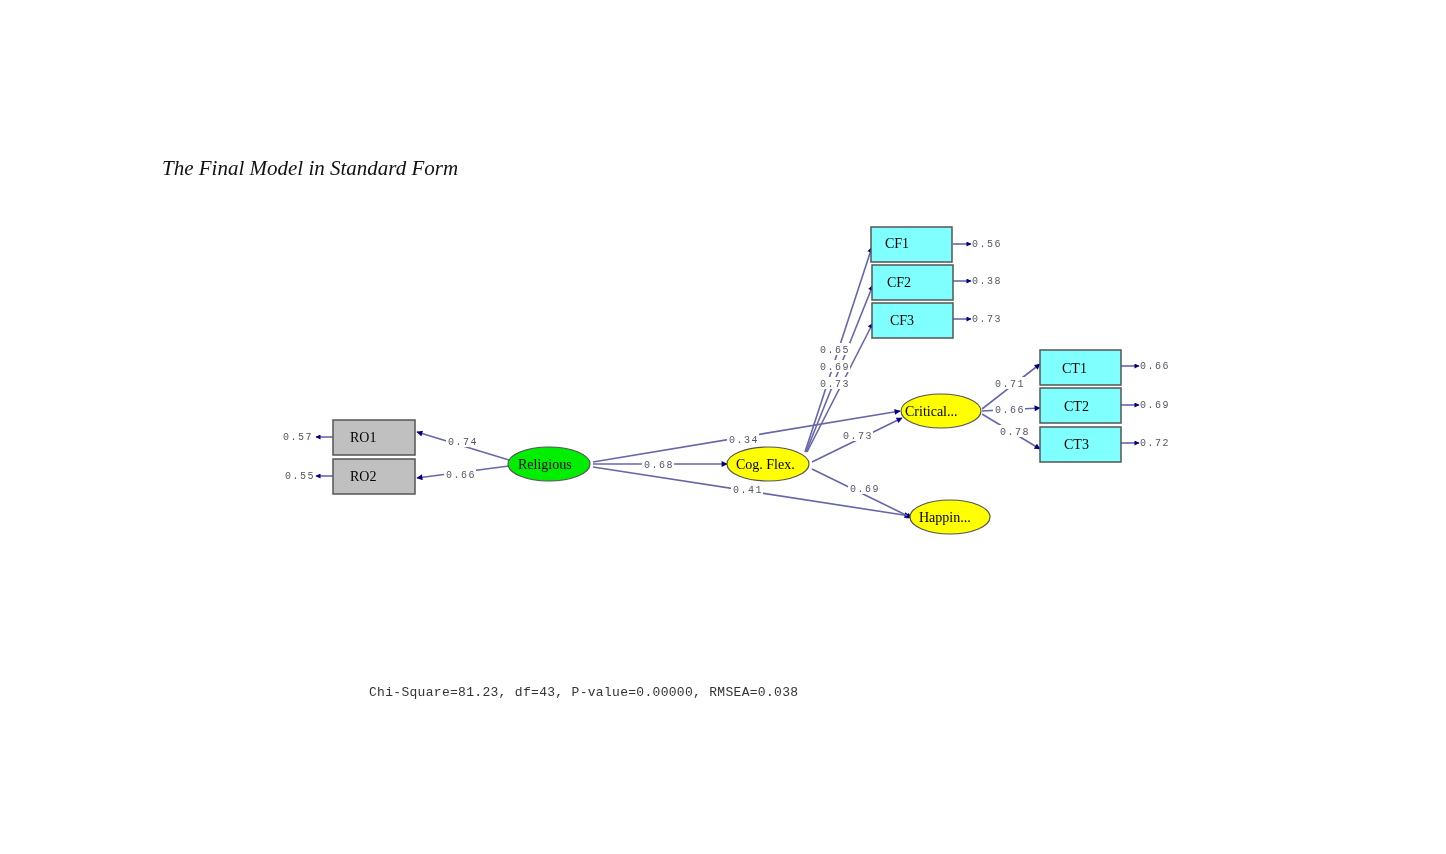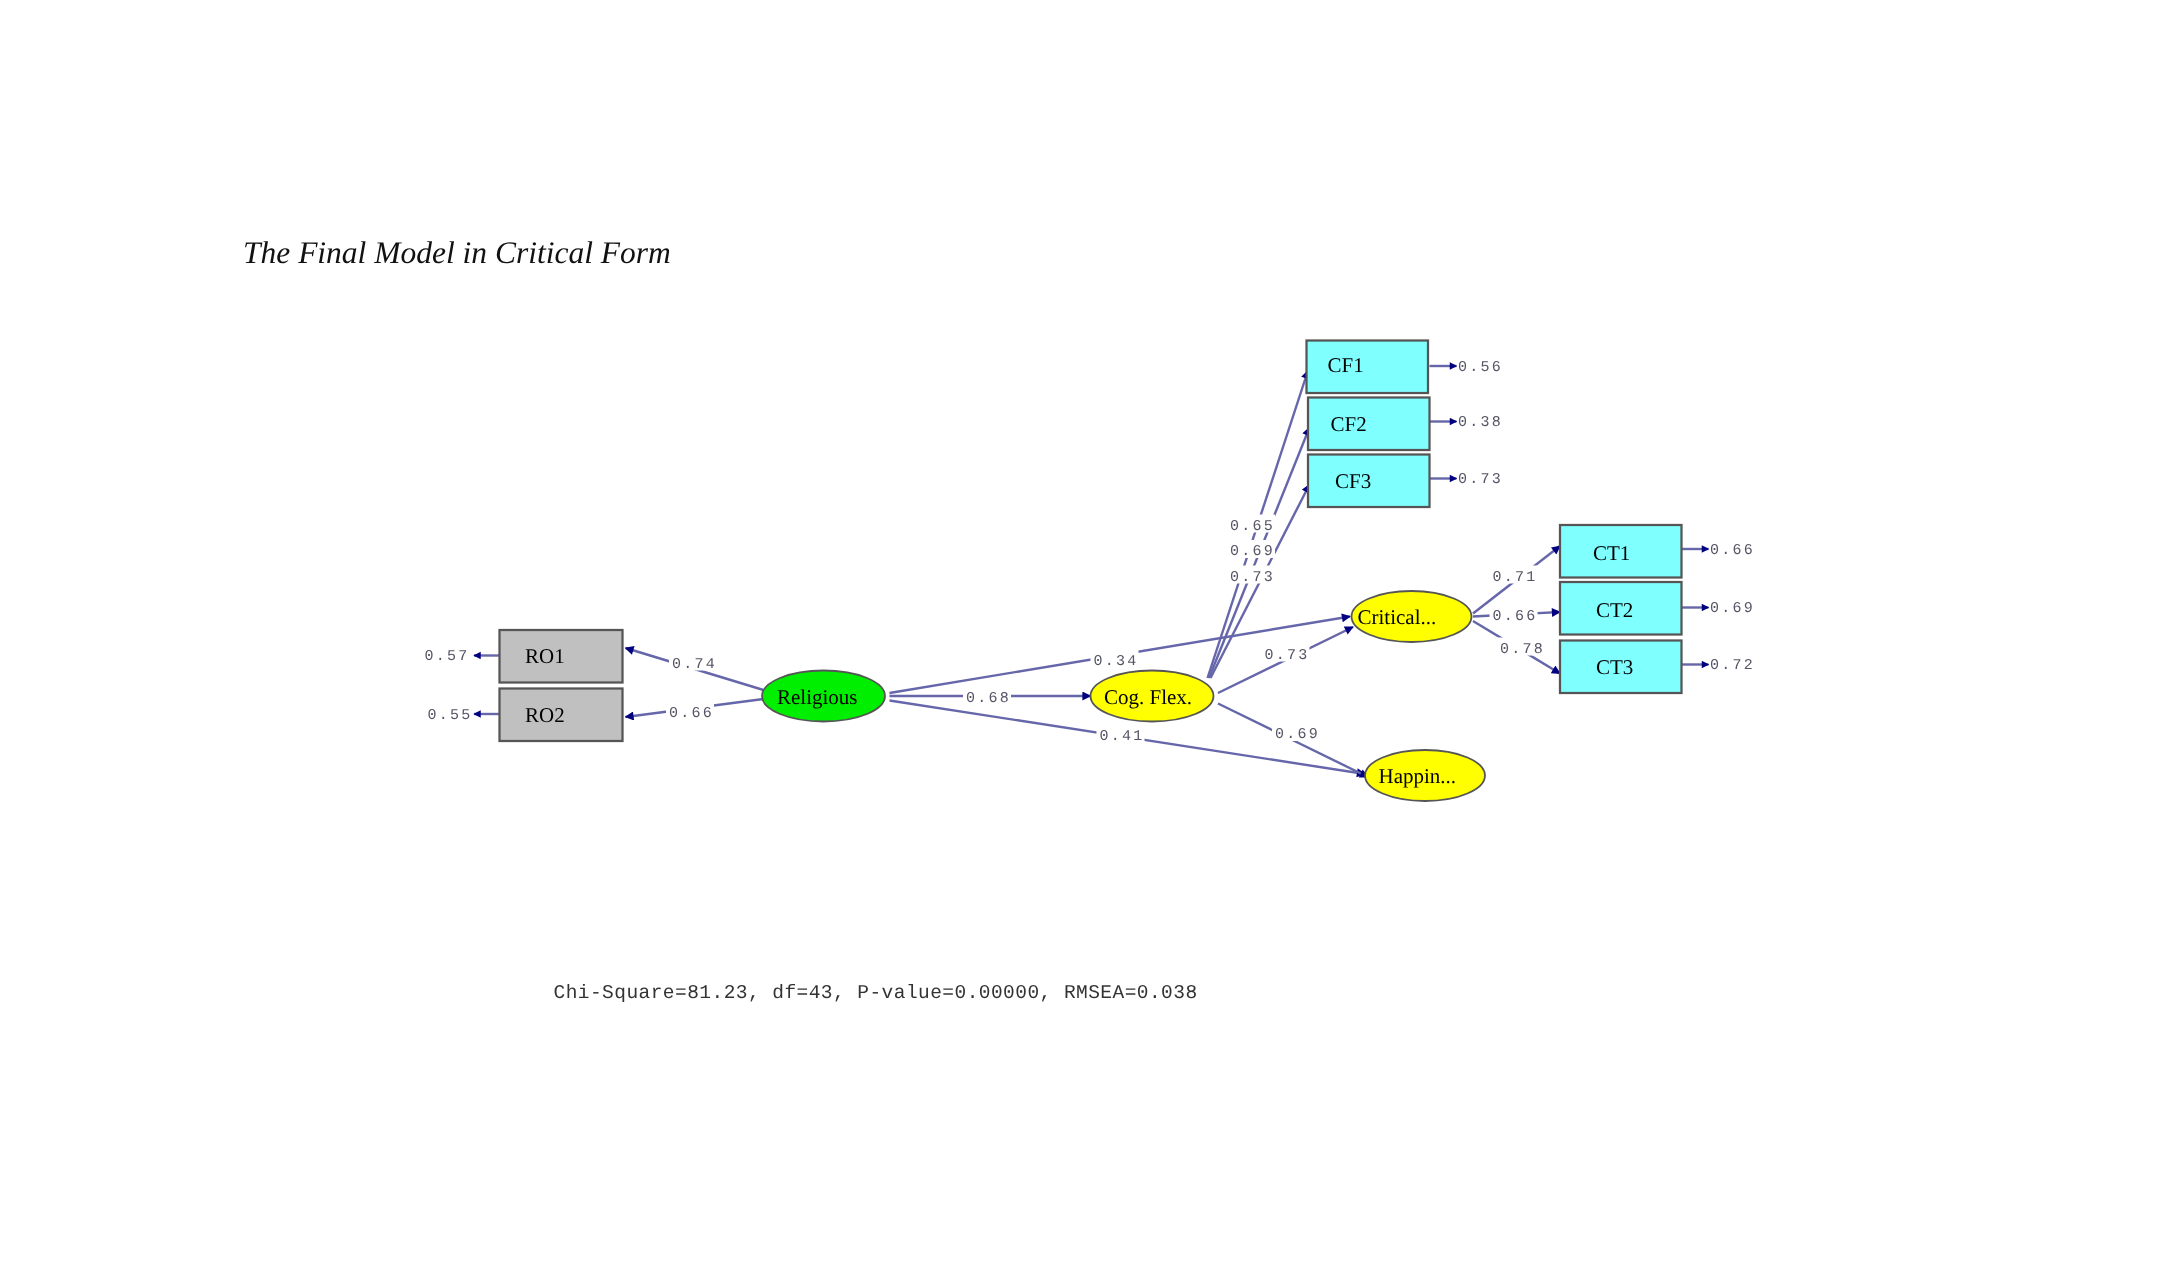--- a/index.html
+++ b/index.html
@@ -6,28 +6,28 @@
   body { width: 1446px; height: 854px; position: relative; overflow: hidden; font-family: "Liberation Serif", serif; }
   #caption {
     position: absolute; left: 162px; top: 156px;
     font-family: "Liberation Serif", serif; font-style: italic; font-size: 21px; color: #111;
     white-space: nowrap;
   }
   #diagram { position: absolute; left: 0; top: 0; width: 1446px; height: 854px; }
   .node-label { font-family: "Liberation Serif", serif; font-size: 14px; fill: #000; }
   .coef { font-family: "Liberation Mono", monospace; font-size: 10px; fill: #555566; letter-spacing: 1.5px; }
   #fit {
-    position: absolute; left: 369px; top: 654px;
+    position: absolute; left: 369px; top: 685px;
     font-family: "Liberation Mono", monospace; font-size: 13px; color: #333; white-space: nowrap; letter-spacing: 0.3px;
   }
 </style>
 </head>
 <body>
 
-<div id="caption">The Final Model in Critical Form</div>
+<div id="caption">The Final Model in Standard Form</div>
 
 <svg id="diagram" viewBox="0 0 1446 854" xmlns="http://www.w3.org/2000/svg">
   <defs>
     <marker id="ah" viewBox="0 0 10 10" refX="9" refY="5" markerWidth="7" markerHeight="6" orient="auto-start-reverse" markerUnits="userSpaceOnUse">
       <path d="M0,0 L10,5 L0,10 z" fill="#000080"></path>
     </marker>
     <marker id="ahs" viewBox="0 0 10 10" refX="9" refY="5" markerWidth="6" markerHeight="5" orient="auto-start-reverse" markerUnits="userSpaceOnUse">
       <path d="M0,0 L10,5 L0,10 z" fill="#000080"></path>
     </marker>
   </defs>

